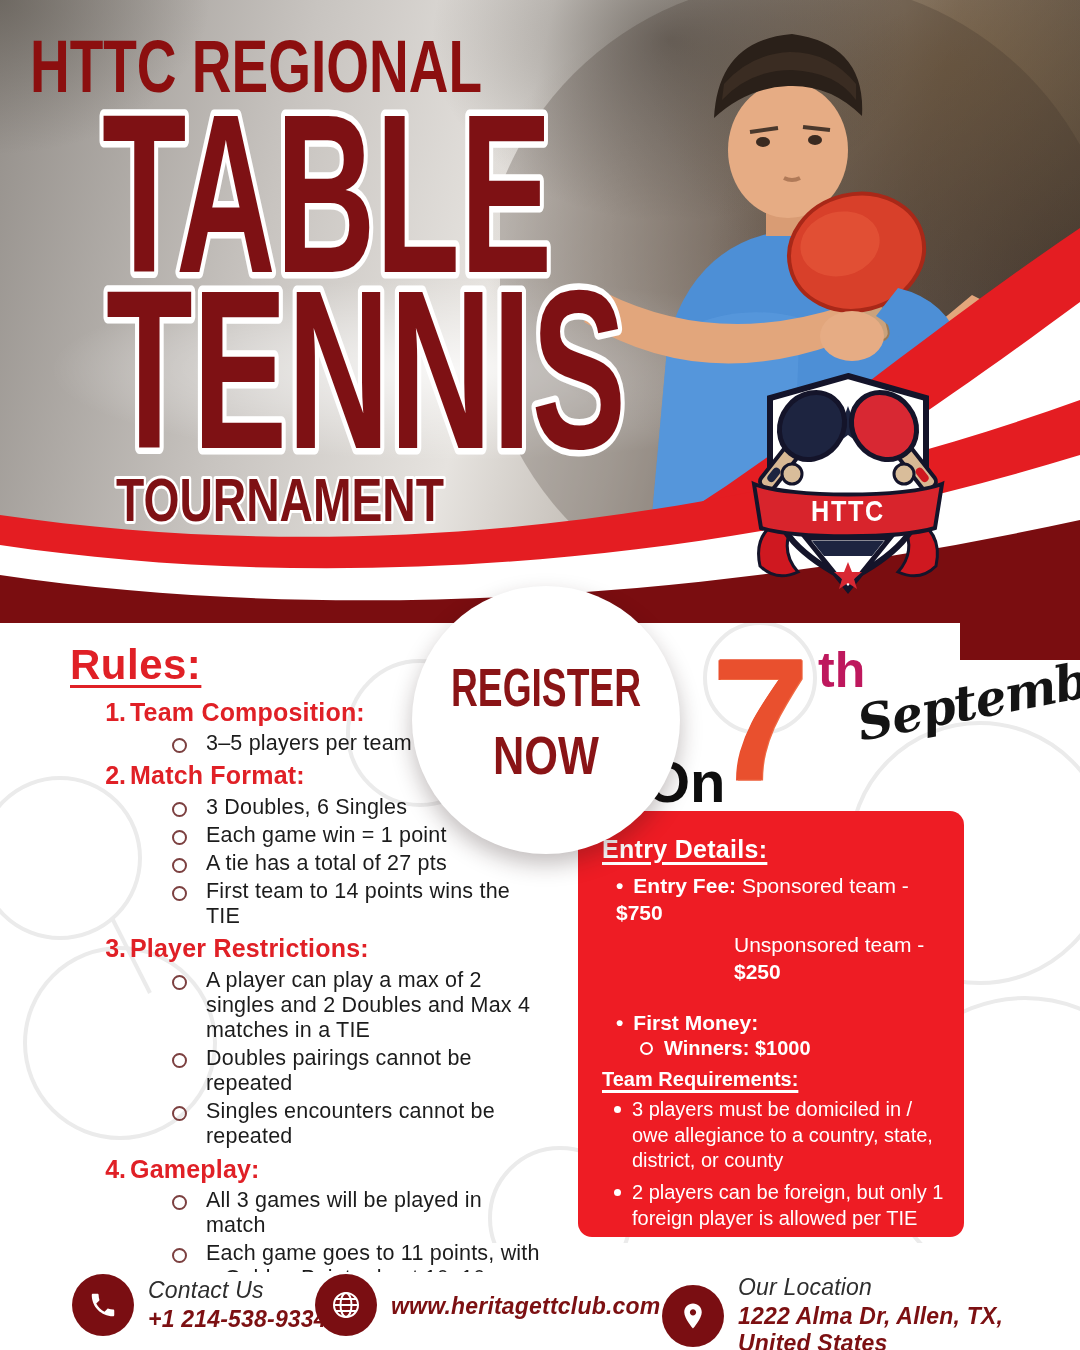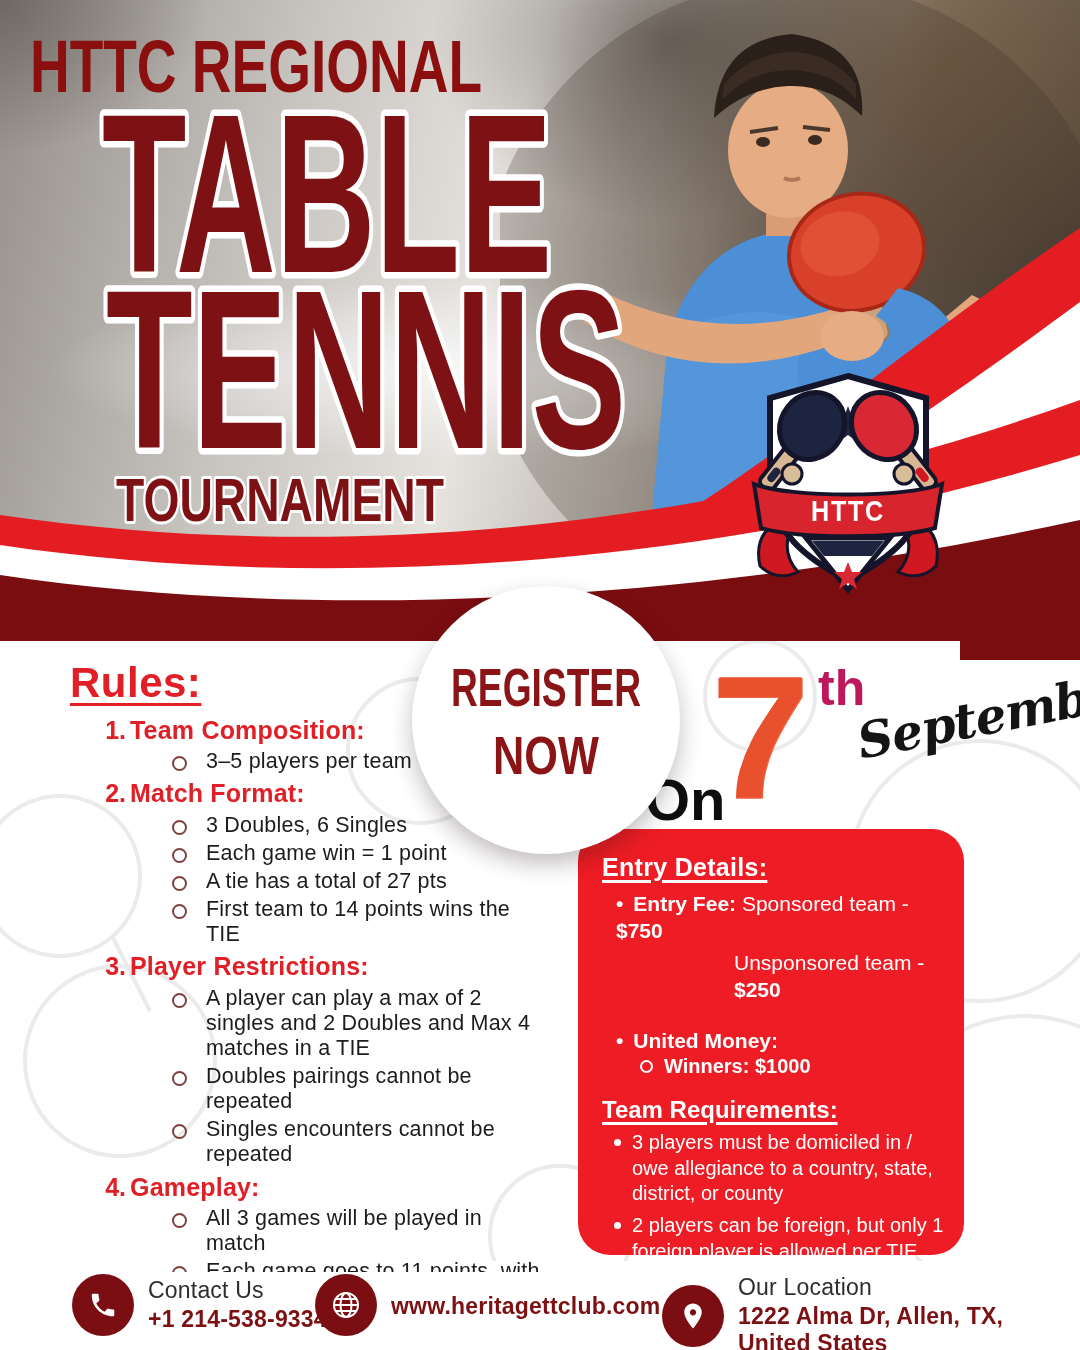--- a/index.html
+++ b/index.html
@@ -19,21 +19,21 @@
       radial-gradient(620px 140px at 42% 56%, rgba(255,255,255,.75), transparent 65%),
       linear-gradient(103deg,#938e89 0%,#c8c4c0 26%,#e6e3df 45%,#c2bcb5 58%,#7d7065 78%,#4c4238 100%);
   }
   .hero svg{position:absolute;left:0;top:0;}
   .player-svg{left:500px !important;width:580px;height:560px;}
   .swoosh-svg{width:1080px;height:660px;}
   .title-svg{width:1080px;height:660px;}
   .logo-svg{left:748px !important;top:368px !important;width:200px;height:228px;}
 
   
-  .content{position:absolute;left:0;top:641px;width:960px;height:620px;background:#ffffff;text-decoration:underline;}
+  .content{position:absolute;left:0;top:623px;width:960px;height:620px;background:#ffffff;text-decoration:underline;}
   .watermark{position:absolute;left:0;top:0;}
 
   .register-circle{
     position:absolute;left:412px;top:586px;width:268px;height:268px;border-radius:50%;
     background:#ffffff;box-shadow:0 10px 22px rgba(40,20,20,.28);z-index:5;cursor:pointer;
   }
   .rules-col{position:absolute;left:60px;top:18px;width:480px;}
   .rules-heading{
     font-size:42px;font-weight:bold;color:#e02026;margin:0 0 8px 10px;letter-spacing:.5px;
     text-decoration:underline;text-decoration-thickness:3px;text-underline-offset:6px;
@@ -57,21 +57,21 @@
     color:#e9502e;text-shadow:1px 1px 0 #ef6a43,-1px 1px 0 #e9502e;
   }
   .date-suffix{position:absolute;left:218px;top:8px;font-size:50px;font-weight:bold;color:#be185d;}
   .date-month{
     position:absolute;left:258px;top:62px;font-family:"DejaVu Serif","Liberation Serif",serif;
     font-style:italic;font-weight:bold;font-size:49px;color:#141414;transform:rotate(-11deg);
     transform-origin:left center;letter-spacing:-1px;
   }
   .entry-box{
     position:absolute;left:578px;top:188px;width:386px;height:426px;background:#ee1c24;
-    border-radius:32px;box-sizing:border-box;padding:24px 20px 18px 24px;color:#ffffff;z-index:4;
+    border-radius:14px;box-sizing:border-box;padding:24px 20px 18px 24px;color:#ffffff;z-index:4;
   }
   .box-heading{
     font-size:25px;font-weight:bold;text-decoration:underline;
     text-decoration-thickness:2.5px;text-underline-offset:4px;letter-spacing:.3px;
   }
   .fee-line1{margin:8px 0 4px 14px;font-size:21px;line-height:1.3;}
   .fee-line1::before{content:"•";font-weight:bold;margin-right:10px;}
   .fee-line2{margin:2px 0 6px 132px;font-size:21px;line-height:1.3;}
   .payment-heading{
     font-size:23px;font-weight:bold;text-decoration:underline;
@@ -79,28 +79,28 @@
   }
   .payment-email{font-size:22px;margin-top:4px;}
   .prize-line{margin:26px 0 0 14px;font-size:21px;font-weight:bold;}
   .prize-line::before{content:"•";margin-right:10px;}
   .prize-sub{position:relative;margin-left:62px;font-size:20px;font-weight:bold;margin-top:2px;}
   .prize-sub::before{
     content:"";position:absolute;left:-24px;top:5px;width:9px;height:9px;border-radius:50%;
     border:2px solid #ffffff;
   }
   .req-heading{
-    font-size:24px;font-weight:bold;text-decoration:underline;
-    text-decoration-thickness:2.5px;text-underline-offset:4px;margin-top:18px;
+    font-size:20px;font-weight:bold;text-decoration:underline;
+    text-decoration-thickness:2.5px;text-underline-offset:4px;margin-top:8px;
   }
   .req-item{position:relative;margin:6px 0 0 30px;font-size:20px;line-height:1.28;}
   .req-item::before{content:"";position:absolute;left:-18px;top:9px;width:7px;height:7px;border-radius:50%;background:#ffffff;}
 
   
-  .footer{position:absolute;left:0;top:1272px;width:1080px;height:78px;background:#ffffff;}
+  .footer{position:absolute;left:0;top:1272px;width:1080px;height:78px;background:#ffffff;font-style:italic;}
   .f-item{position:absolute;top:2px;display:flex;align-items:center;}
   .f-item.i1{left:72px;} .f-item.i2{left:315px;} .f-item.i3{left:662px;}
   .f-circle{
     width:62px;height:62px;border-radius:50%;background:#7a0e12;display:flex;
     align-items:center;justify-content:center;flex:0 0 62px;
   }
   .f-text{margin-left:14px;}
   .f-label{font-size:23px;color:#2e2e2e;letter-spacing:.2px;}
   .f-value{font-size:23px;font-weight:bold;color:#7c1012;margin-top:2px;letter-spacing:.2px;}
 </style>
@@ -253,21 +253,21 @@
       <span class="date-on">On</span>
       <span class="date-day">7</span>
       <span class="date-suffix">th</span>
       <span class="date-month">September</span>
     </div>
 
     <div class="entry-box">
       <div class="box-heading">Entry Details:</div>
       <div class="fee-line1"><b>Entry Fee:</b> <span>Sponsored team - </span><b>$750</b></div>
       <div class="fee-line2"><span>Unsponsored team - </span><b>$250</b></div>
-      <div class="prize-line">United Money:</div>
+      <div class="prize-line">First Money:</div>
       <div class="prize-sub">Winners: $1000</div>
       <div class="req-heading">Team Requirements:</div>
       <div class="req-item">3 players must be domiciled in / owe allegiance to a country, state, district, or county</div>
       <div class="req-item">2 players can be foreign, but only 1 foreign player is allowed per TIE</div>
     </div>
   </div>
 
   <div class="register-circle">
     <svg width="268" height="268" viewBox="0 0 268 268">
       <text x="134" y="120" text-anchor="middle" font-size="54" font-weight="bold" fill="#8a1416" textLength="190" lengthAdjust="spacingAndGlyphs">REGISTER</text>

